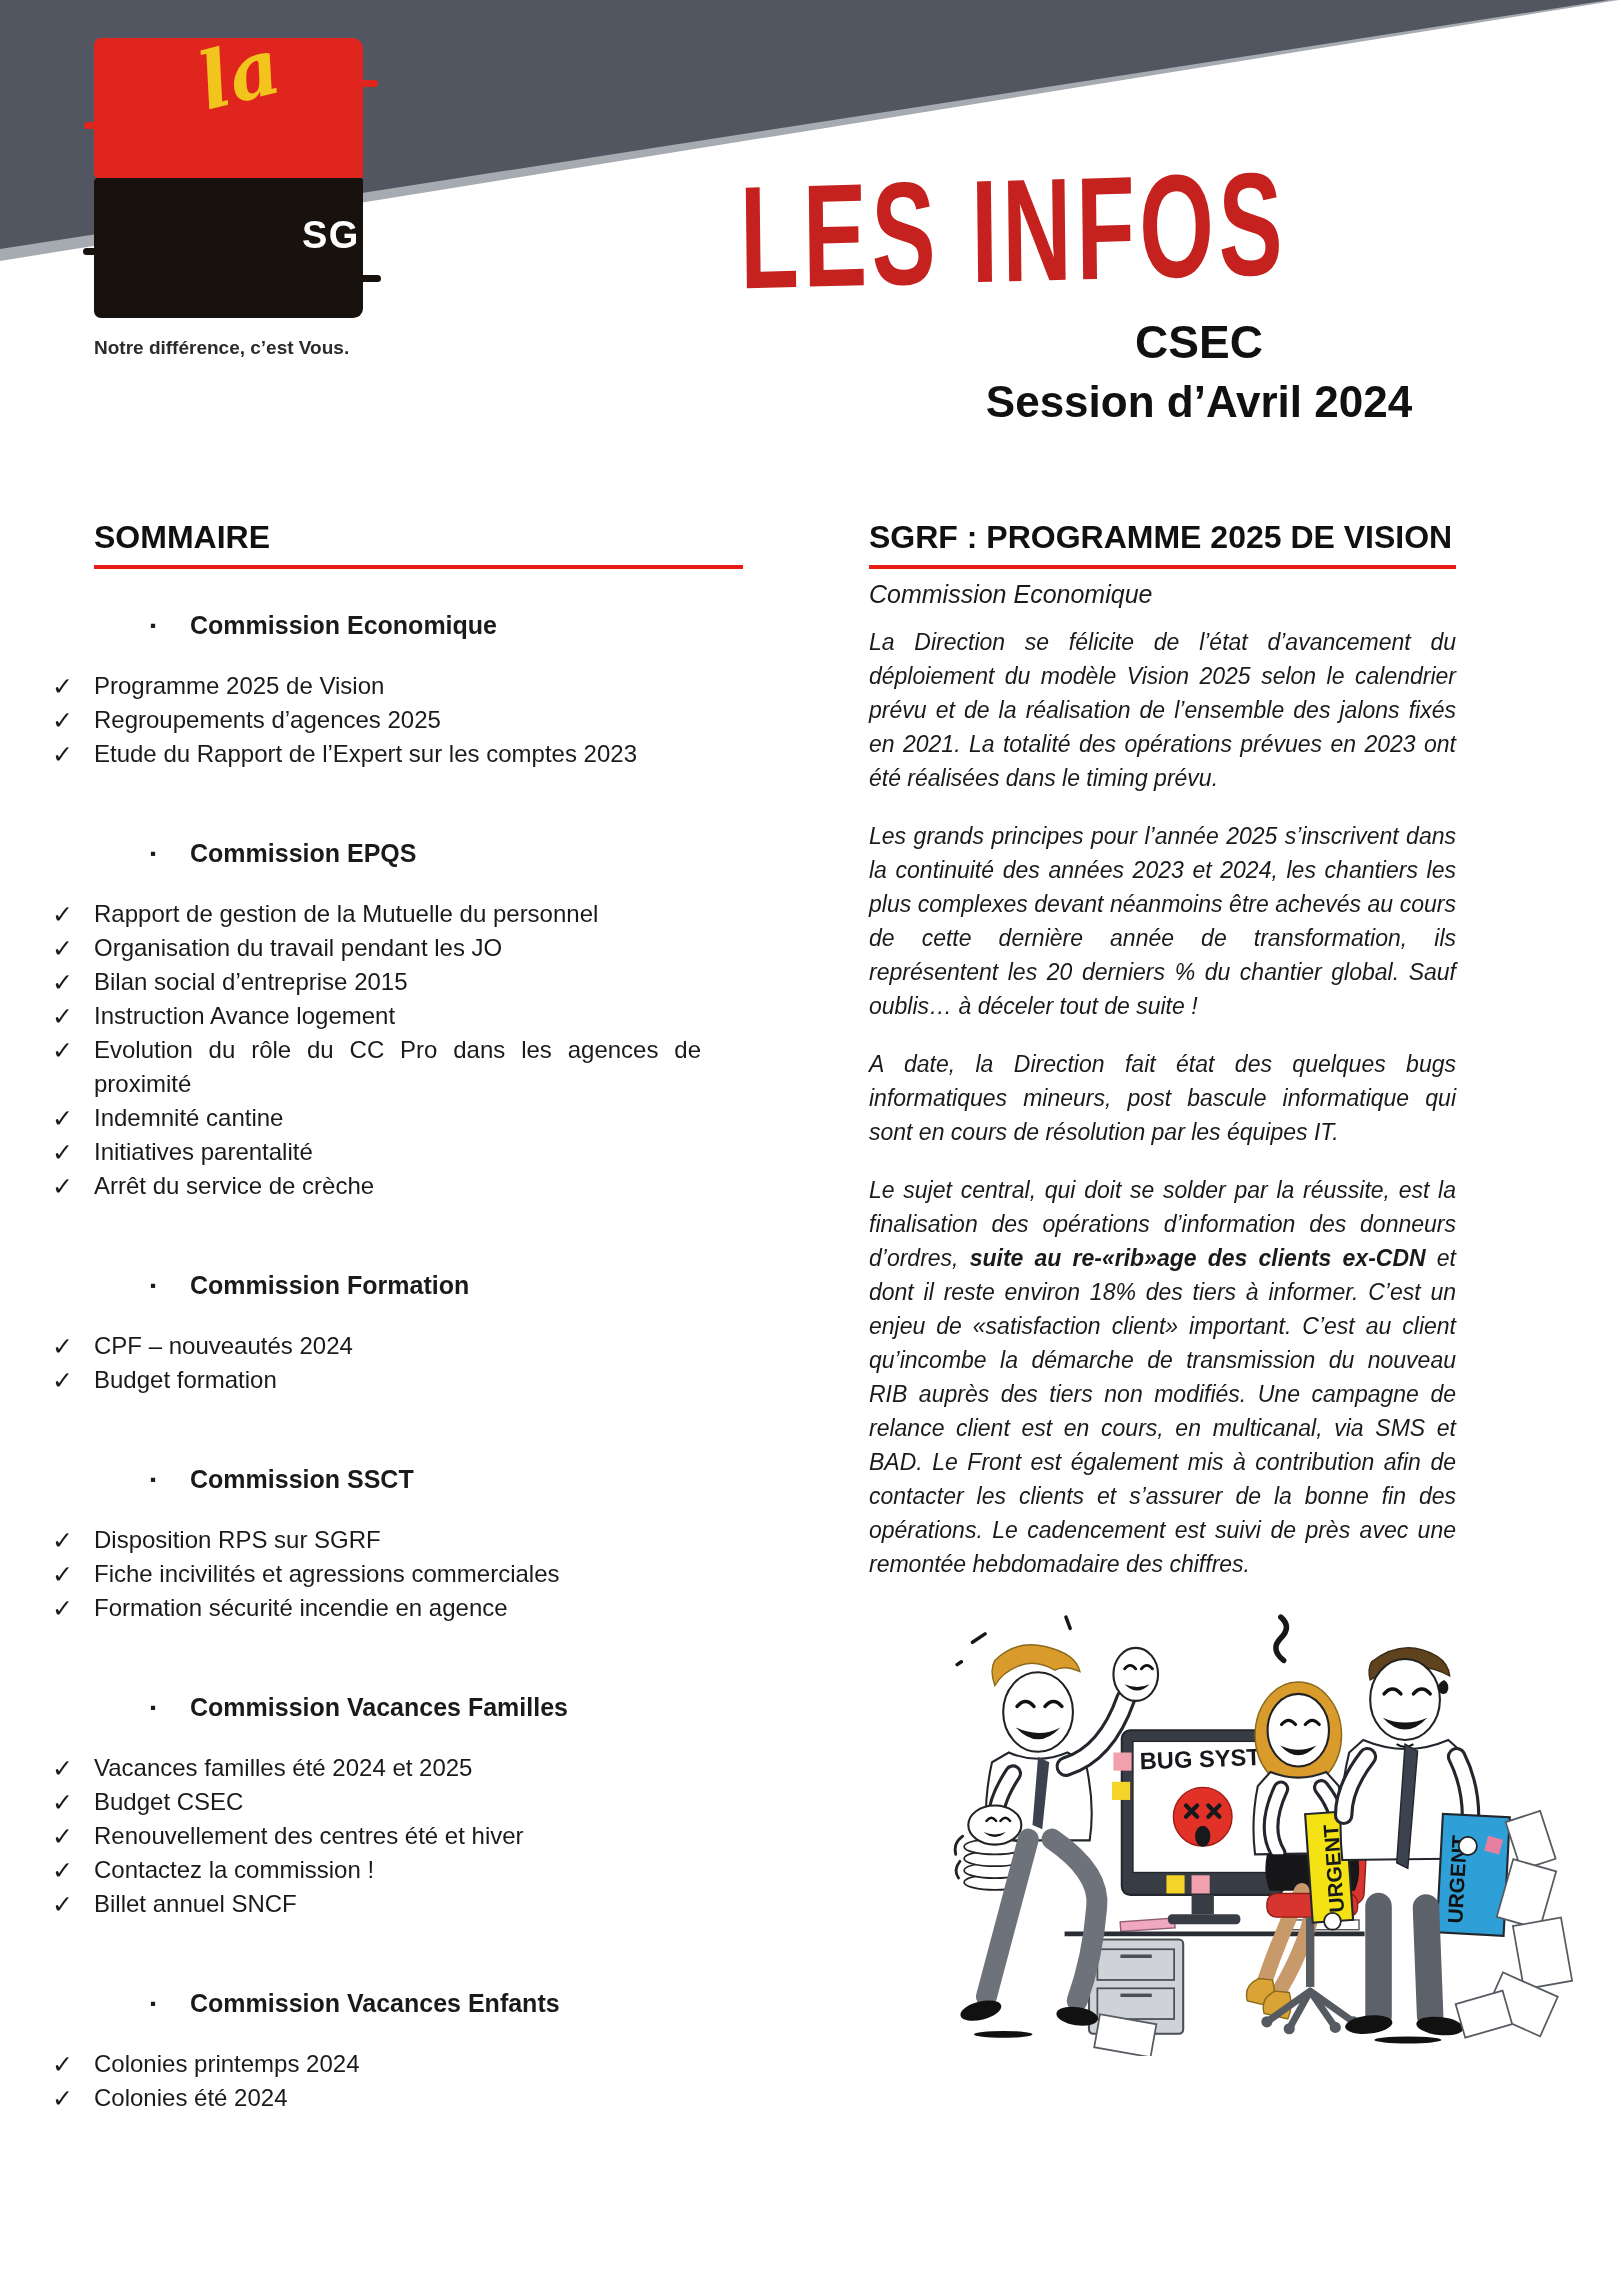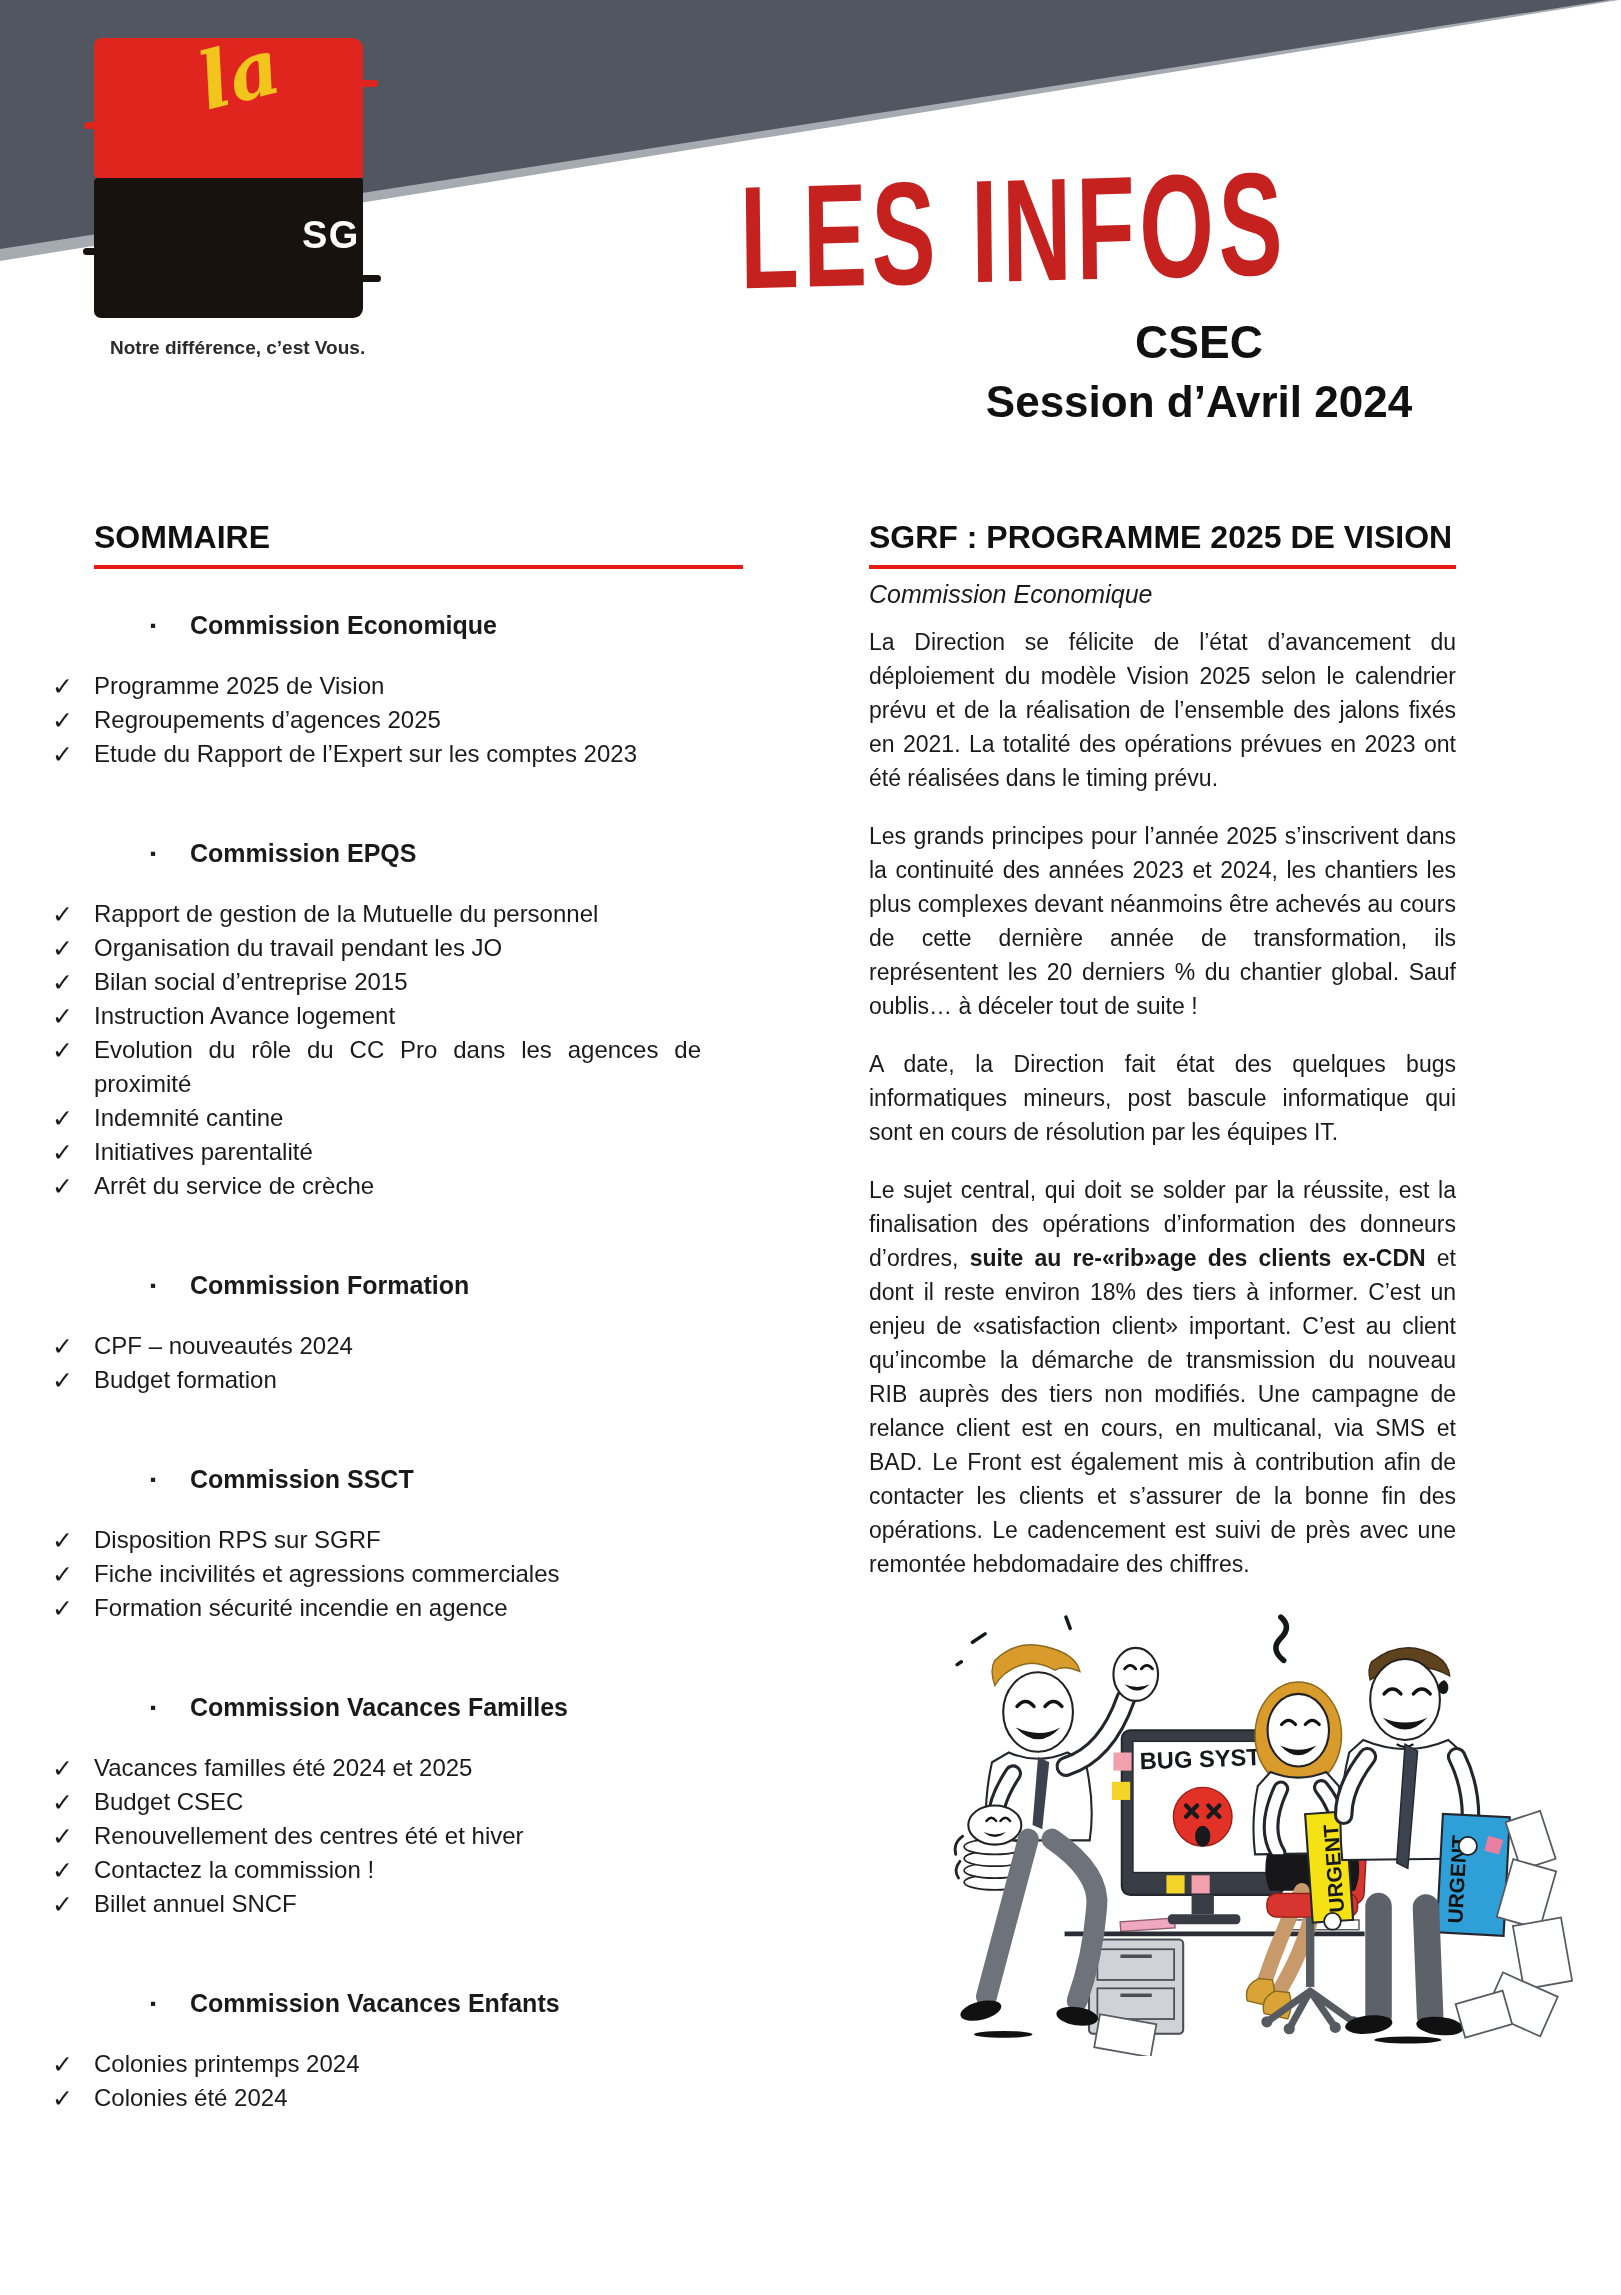--- a/index.html
+++ b/index.html
@@ -19,21 +19,21 @@
   .streak{position:absolute;height:7px;border-radius:3.5px;}
   .streak.s1{left:-9.8px;top:84px;width:24px;background:#e0251f;}
   .streak.s2{left:257px;top:42px;width:26.5px;background:#e0251f;}
   .streak.s3{left:-11.2px;top:210px;width:28px;background:#17120e;}
   .streak.s4{left:256px;top:237px;width:31px;background:#17120e;}
   .logo-la{position:absolute;left:105px;top:-5.6px;font-family:"DejaVu Serif",serif;font-style:italic;font-weight:bold;
         font-size:78px;line-height:84px;color:#f2c51d;transform:rotate(-14deg);}
   .logo-cgt{position:absolute;left:18px;top:67px;font-size:123px;line-height:123px;font-weight:bold;
         color:#ffffff;letter-spacing:-4.9px;}
   .logo-sg{position:absolute;left:208px;top:176px;font-size:38px;font-weight:bold;color:#ffffff;letter-spacing:1.4px;}
-  .logo-tagline{position:absolute;left:16px;top:299px;font-size:19px;font-weight:bold;color:#2b2b2b;white-space:nowrap;}
+  .logo-tagline{position:absolute;left:0;top:299px;font-size:19px;font-weight:bold;color:#2b2b2b;white-space:nowrap;}
 
   
   .masthead-title{position:absolute;left:739px;top:164px;z-index:2;white-space:nowrap;
         font-size:120px;line-height:120px;font-weight:bold;color:#c5211f;letter-spacing:5.6px;
         transform:scale(0.80,1.22) rotate(-1deg);transform-origin:left top;}
   .masthead-right{position:absolute;left:939px;top:316px;width:520px;text-align:center;font-weight:bold;color:#111;}
   .masthead-csec{font-size:46px;line-height:52px;}
   .masthead-session{font-size:44px;line-height:56px;margin-top:5.6px;}
 
   
@@ -49,21 +49,21 @@
   .toc-section:first-child{margin-top:41px;}
   .toc-head{margin-left:98px;display:flex;align-items:center;gap:34px;font-weight:bold;font-size:25px;line-height:31px;}
   .toc-bullet{font-size:17px;line-height:17px;}
   .toc-items{list-style:none;margin:28px 0 0 0;padding:0;}
   .toc-item{display:flex;gap:0;font-size:24px;line-height:34px;}
   .check{flex:0 0 42px;font-size:25px;}
   .toc-item-text{flex:1;text-align:justify;padding-right:42px;}
 
   
   .subhead{font-style:italic;font-size:25px;line-height:31px;margin-top:9.8px;}
-  .article-paragraph{margin:24px 0 0 0;font-size:23px;line-height:34px;text-align:justify;}
+  .article-paragraph{margin:24px 0 0 0;font-size:23px;line-height:34px;text-align:justify;font-style:italic;}
   [data-name="article-paragraphs"] .article-paragraph:first-child{margin-top:15.4px;}
   .b{font-weight:bold;}
 
   .cartoon{margin:25px 0 0 21px;width:698px;height:450px;}
   .closing{margin-top:39px;}
 </style>
 </head>
 <body>
 
 <div class="page" data-name="newsletter-page">

